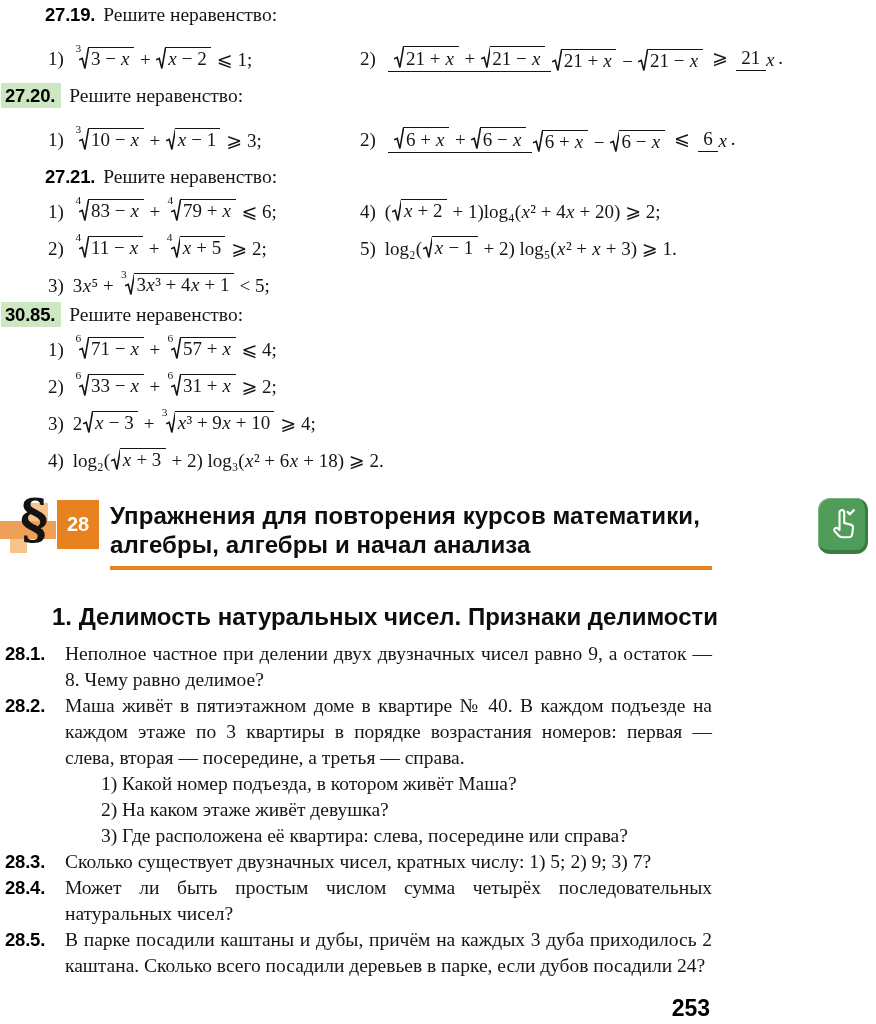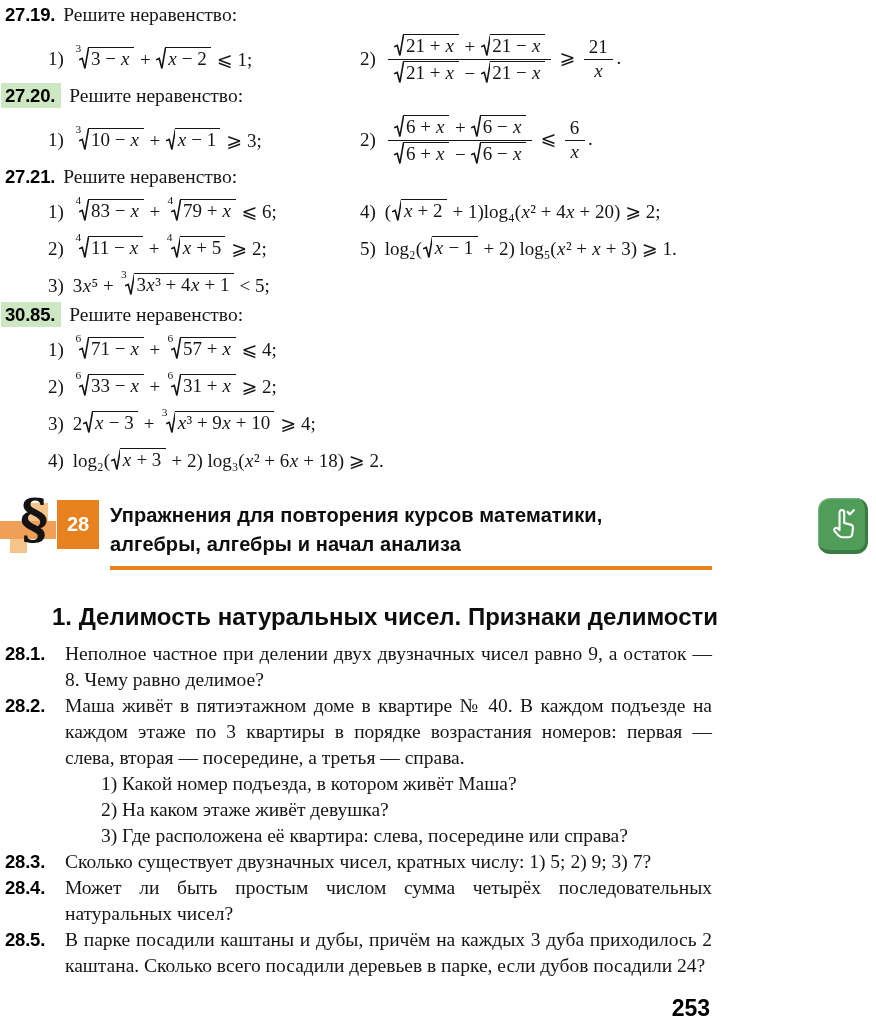--- a/index.html
+++ b/index.html
@@ -8,42 +8,42 @@
     background:#ffffff; color:#151515; position:relative; overflow:hidden;
     font-family:"Liberation Serif","DejaVu Serif",serif;
   }
   .page { position:absolute; inset:0; }
 
   
   .exercises { padding-top:4px; }
   .ex-head { height:27px; padding-left:5px; font-size:19.5px; white-space:nowrap; }
   .ex-num {
     font-family:"Liberation Sans","DejaVu Sans",sans-serif;
-    font-weight:700; font-size:18.5px; letter-spacing:-0.2px; color:#000;
+    font-weight:700; font-size:18.5px; letter-spacing:-0.2px; color:#000;margin-left:40px;
   }
   .ex-num.hl { background:var(--hl-green); padding:2px 6px 2px 4px; margin-left:-4px; }
   .ex-prompt { margin-left:8px; }
   .ex-body { display:flex; padding-left:48px; }
   .ex-col.c0 { width:312px; flex:none; }
   .ex-col.c1 { flex:1; min-width:0; }
   .item { display:flex; align-items:baseline; min-height:37px; padding-top:6px; font-size:19px; }
   .ex-body.tall .item { min-height:54px; padding-top:2px; align-items:center; }
   .item-label { margin-right:9px; flex:none; }
   .item-math { white-space:nowrap; font-family:"Liberation Serif","DejaVu Serif","DejaVu Sans",serif; }
   i.var { font-style:italic; padding:0 0.02em; }
 
   
   .root { display:inline-flex; align-items:stretch; position:relative; vertical-align:-0.2em; margin:0 0.06em 0 0.04em; }
   .root.hasidx { margin-left:0.34em; }
   .ridx { position:absolute; left:-0.34em; top:-0.38em; font-size:0.6em; line-height:1; }
   .rsvg { width:0.5em; flex:none; margin-right:-0.5px; display:block; }
   .rbar { border-top:1.6px solid currentColor; padding:0.06em 0.22em 0 0.14em; line-height:1; white-space:nowrap; }
 
   
-  .frac { display:inline-flex; flex-direction:column; align-items:center; vertical-align:middle; margin:0 0.18em; text-align:center; }
+  .frac { display:inline-flex; align-items:center; vertical-align:middle; margin:0 0.18em; text-align:center; }
   .fnum { display:block; border-bottom:1.6px solid currentColor; padding:0 0.28em 0.1em; line-height:1.05; white-space:nowrap; }
   .fden { display:block; padding-top:0.08em; line-height:1.05; white-space:nowrap; }
 
   
   .chapter { position:relative; height:104px; margin-top:14px; }
   .deco { position:absolute; left:0; top:0; width:100px; height:70px; }
   .sq { position:absolute; }
   .sq1 { left:26px; top:10px; width:22px; height:22px; background:var(--orange-light); }
   .sq2 { left:0; top:28px; width:56px; height:18px; background:var(--orange-mid); }
   .sq3 { left:10px; top:46px; width:17px; height:14px; background:var(--orange-light); }
@@ -52,21 +52,21 @@
     font-family:"DejaVu Serif","Liberation Serif",serif; font-weight:700; color:#131313;
   }
   .numbox {
     position:absolute; left:57px; top:7px; width:42px; height:49px; background:var(--orange);
     display:flex; align-items:center; justify-content:center;
     font-family:"Liberation Sans","DejaVu Sans",sans-serif; font-weight:700; font-size:20px; color:#fff;
   }
   .chapter-title {
     position:absolute; left:110px; top:8px; width:610px;
     font-family:"Liberation Sans","DejaVu Sans",sans-serif; font-weight:700;
-    font-size:20px; line-height:29px; color:#0d0d0d; letter-spacing:0.1px;
+    font-size:24px; line-height:29px; color:#0d0d0d; letter-spacing:0.1px;
   }
   .rule { position:absolute; left:110px; top:73px; width:602px; height:3.5px; background:var(--orange); }
   .check-btn {
     position:absolute; left:818px; top:5px; width:50px; height:56px;
     background:var(--btn-green); border:none; border-radius:12px; cursor:pointer;
     border-right:3px solid var(--btn-green-dark); border-bottom:4px solid var(--btn-green-dark);
     display:flex; align-items:center; justify-content:center;
     box-shadow:inset 1px 1px 0 rgba(255,255,255,0.25);
   }
 

